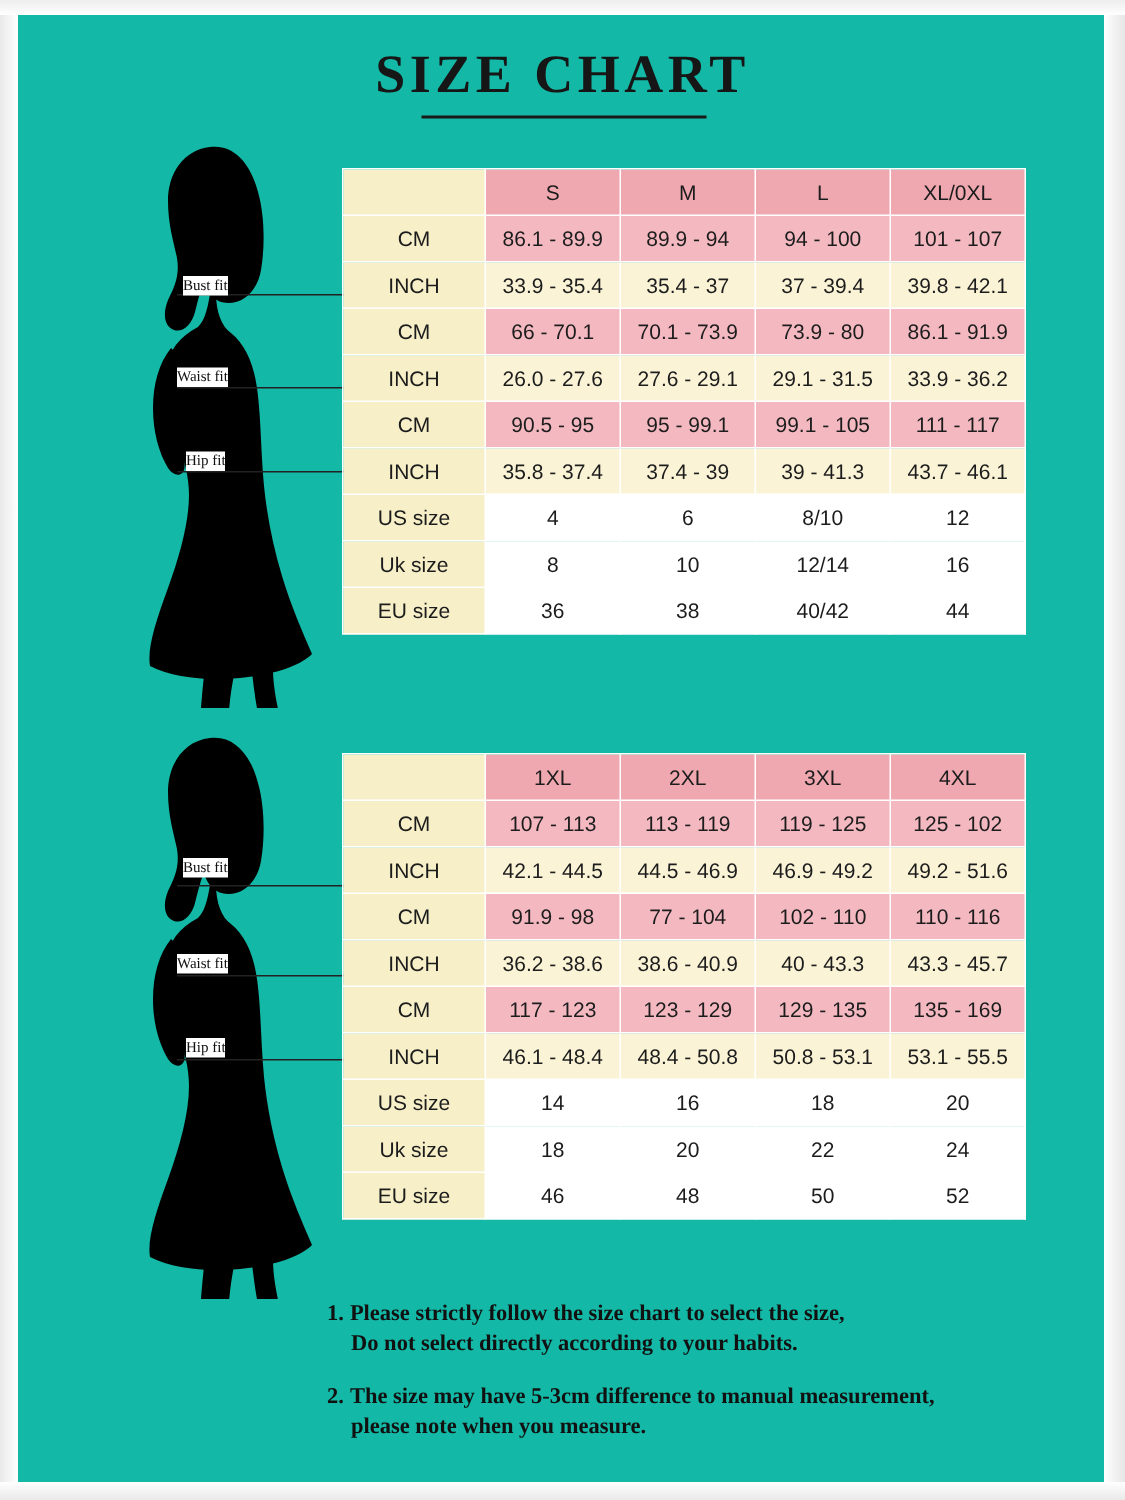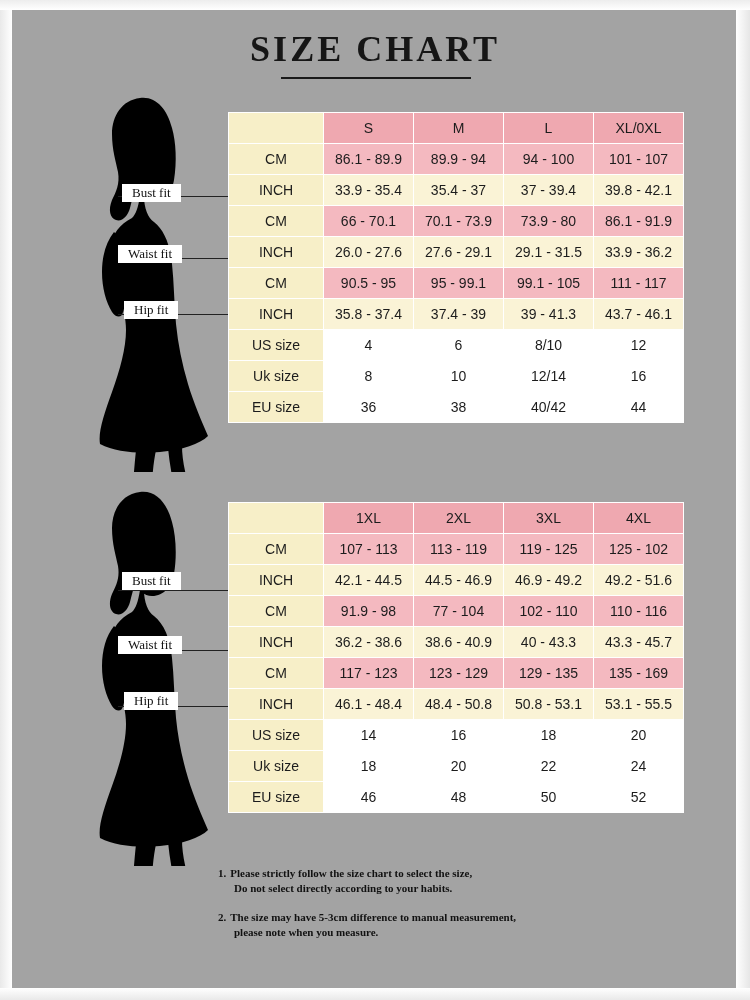--- a/index.html
+++ b/index.html
@@ -12,21 +12,21 @@
     background: #ffffff;
     font-family: "Liberation Sans", sans-serif;
     position: relative;
     overflow: hidden;
   }
   .page {
     position: absolute;
     left: 0; top: 0;
     width: 750px;
     height: 1000px;
-    background: #a3a3a3;
+    background: #14b8a6;
   }
   
   .page-edge-left {
     position: absolute;
     left: 0; top: 0;
     width: 12px; height: 1000px;
     background: linear-gradient(to right, #e9e9e9, #ffffff);
   }
   .page-edge-right {
     position: absolute;
@@ -77,24 +77,24 @@
 
   
   .leader {
     position: absolute;
     height: 1px;
     background: #222;
   }
   .fitlabel {
     position: absolute;
     font-family: "Liberation Serif", serif;
-    font-size: 13px;
+    font-size: 10px;
     color: #111;
     background: #ffffff;
-    padding: 1px 10px;
+    padding: 1px 0;
     white-space: nowrap;
   }
 
   
   table.size-table {
     position: absolute;
     border-collapse: collapse;
     table-layout: fixed;
     font-family: "Liberation Sans", sans-serif;
   }
@@ -127,21 +127,21 @@
   
   .notes {
     position: absolute;
     left: 218px;
     top: 866px;
     width: 520px;
     font-family: "Liberation Serif", serif;
     color: #111;
   }
   .note {
-    font-size: 11px;
+    font-size: 15px;
     line-height: 1.35;
     font-weight: bold;
     margin-bottom: 14px;
   }
   .note .num { margin-right: 4px; }
   .note .l2 { display: block; padding-left: 16px; }
 </style>
 </head>
 <body>
 

